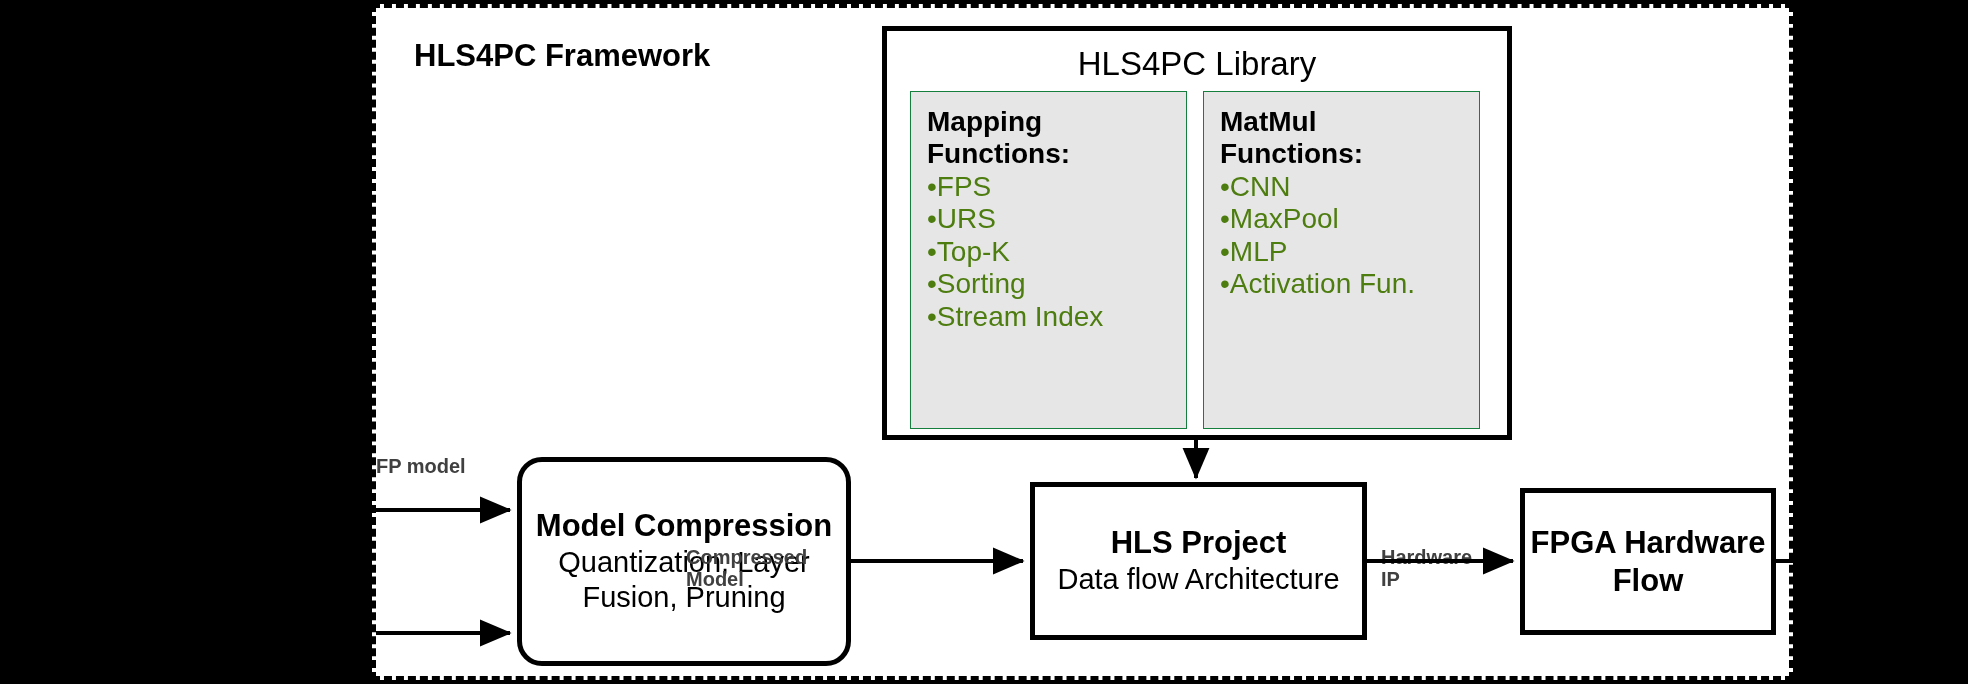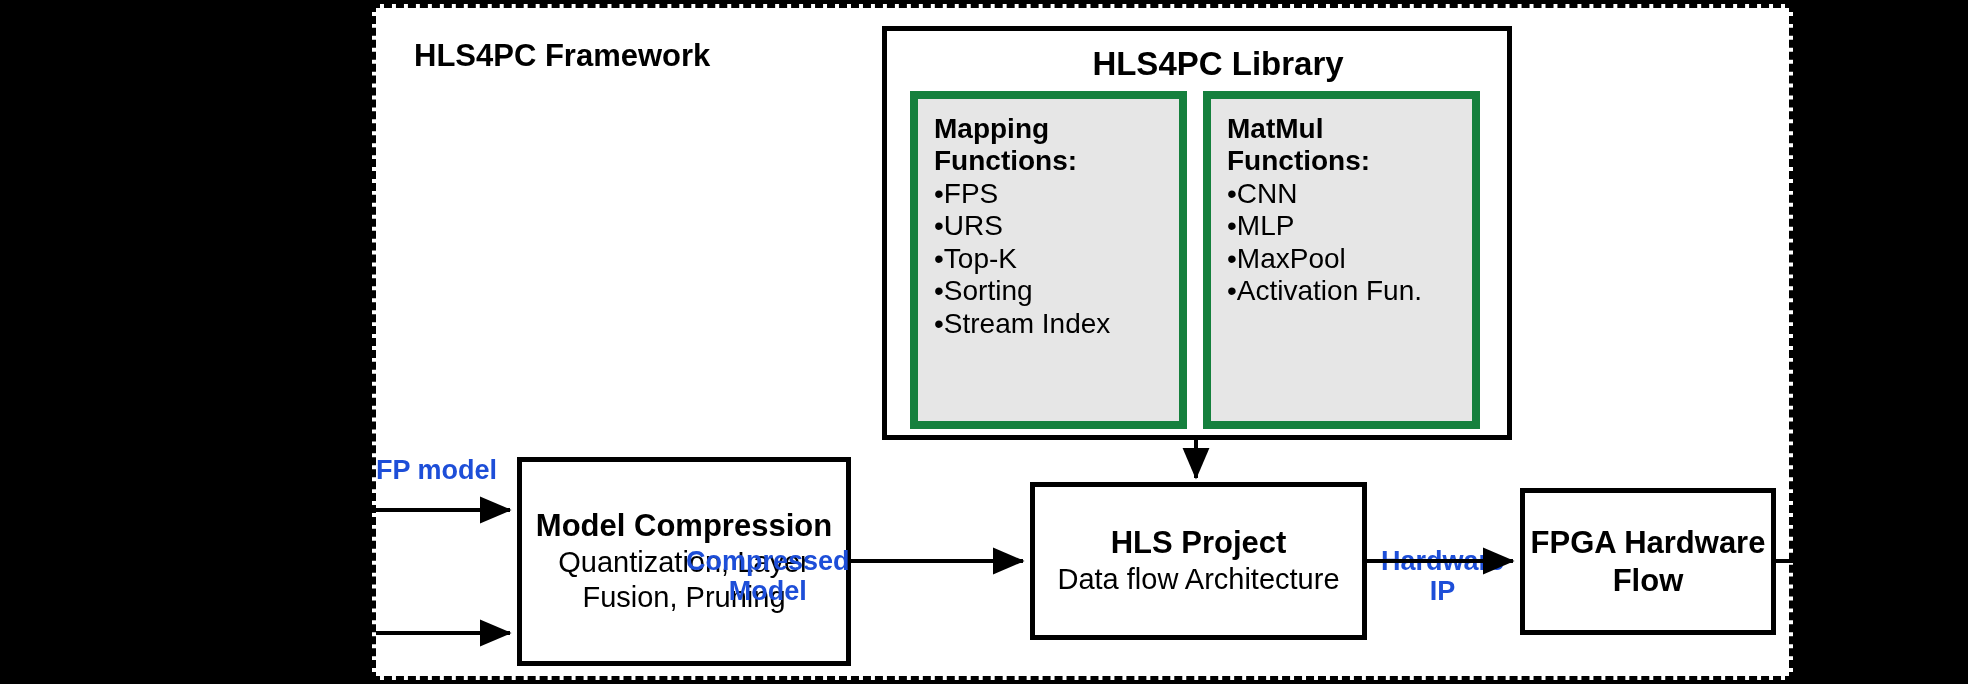--- a/index.html
+++ b/index.html
@@ -55,51 +55,50 @@
     border: 5px solid #000000;
     box-sizing: border-box;
   }
   .library-title {
     position: absolute;
     top: 14px;
     left: 0;
     width: 100%;
     text-align: center;
     font-size: 33px;
-    font-weight: bold;
-    color: #000000;
-    padding-left: 21px;
+    font-weight: normal;
+    color: #000000;
   }
 
   .panel {
     position: absolute;
     top: 60px;
     background: #e6e6e6;
-    border: 8px solid #15803d;
+    border: 1px solid #15803d;
     box-sizing: border-box;
     padding: 14px 0 0 16px;
   }
   .panel-mapping { left: 23px; width: 277px; height: 338px; }
   .panel-matmul  { left: 316px; width: 277px; height: 338px; }
 
   .panel-heading {
     font-size: 28px;
     font-weight: bold;
     color: #000000;
     line-height: 1.16;
     white-space: pre-line;
   }
   .panel-list {
     list-style: none;
     margin: 0;
     padding: 0;
   }
   .panel-list li {
     font-size: 28px;
-    color: #000000;
+    color: #4d7c0f;
     line-height: 1.16;
     white-space: nowrap;
   }
   .panel-list li::before {
     content: "\2022";
     display: inline;
   }
 
   
   .pbox {
@@ -118,33 +117,32 @@
     font-size: 31px;
     font-weight: bold;
     line-height: 1.22;
   }
   .pbox .sub {
     font-size: 29px;
     font-weight: normal;
     line-height: 1.22;
   }
 
-  .box-compression { left: 141px; top: 449px; width: 334px; height: 209px; }
+  .box-compression { left: 141px; top: 449px; width: 334px; height: 209px; border-radius: 25px; }
   .box-hls         { left: 654px; top: 474px; width: 337px; height: 158px; }
   .box-fpga        { left: 1144px; top: 480px; width: 256px; height: 147px; }
 
   
   .edge-label {
     position: absolute;
-    font-size: 27px;
-    font-weight: bold;
-    color: #1d4ed8;
+    font-size: 20px;
+    font-weight: bold;
+    color: #404040;
     line-height: 1.12;
     white-space: pre-line;
-    text-align: center;
   }
   .lbl-fp        { left: 0px;   top: 447px; }
   .lbl-compressed{ left: 310px; top: 538px; }
   .lbl-hardware  { left: 1005px;top: 538px; }
 
   
   .wires {
     position: absolute;
     left: 0;
     top: 0;
@@ -175,22 +173,22 @@
           <li>Sorting</li>
           <li>Stream Index</li>
         </ul>
       </div>
 
       <div class="panel panel-matmul">
         <div class="panel-heading">MatMul
 Functions:</div>
         <ul class="panel-list">
           <li>CNN</li>
+          <li>MaxPool</li>
           <li>MLP</li>
-          <li>MaxPool</li>
           <li>Activation Fun.</li>
         </ul>
       </div>
     </div>
 
     <div class="pbox box-compression">
       <div class="title-bold">Model
 Compression</div>
       <div class="sub">Quantization, Layer
 Fusion, Pruning</div>

